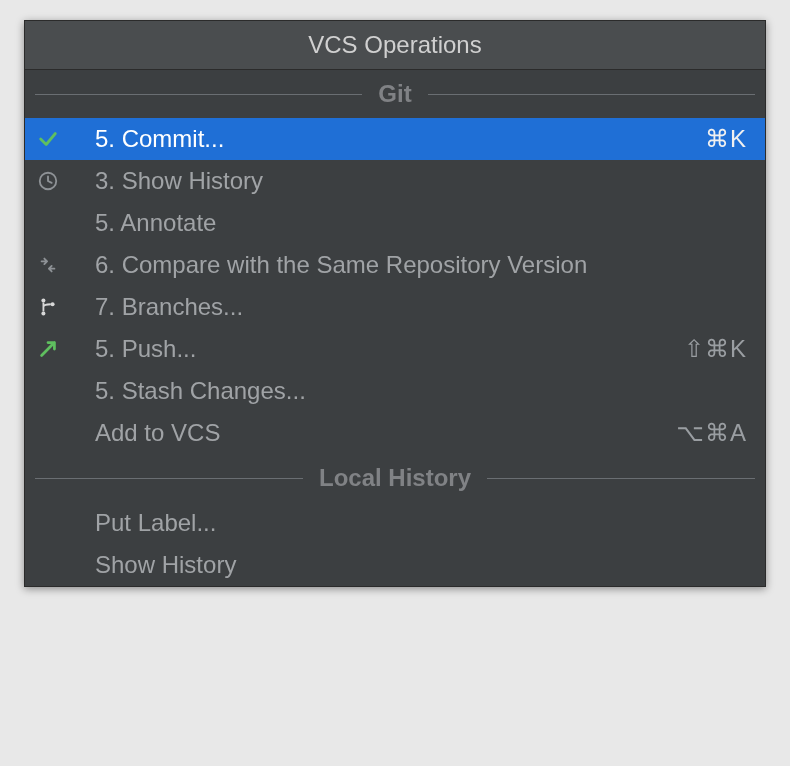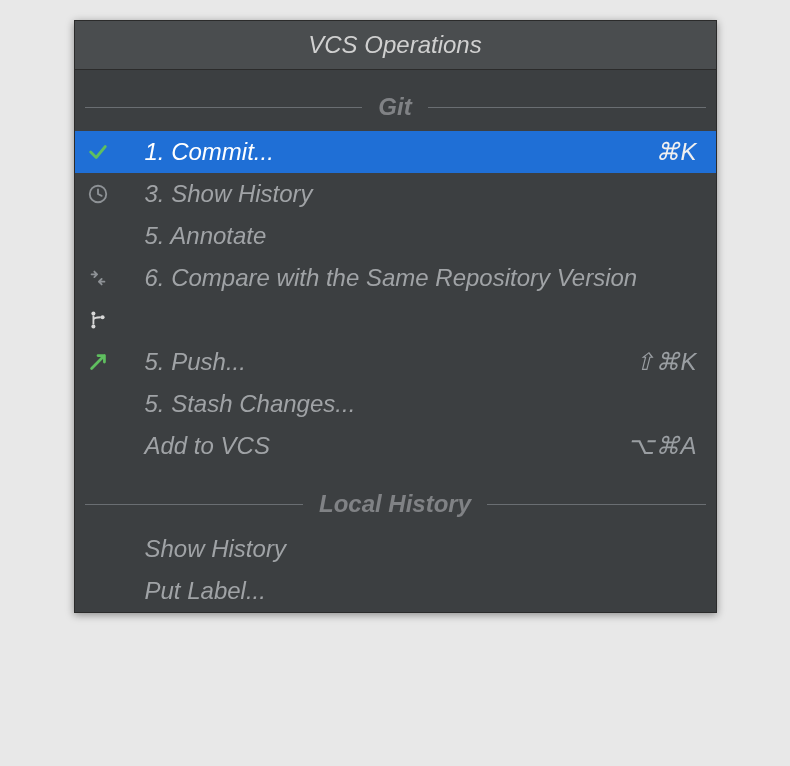--- a/index.html
+++ b/index.html
@@ -5,43 +5,42 @@
   * { box-sizing: border-box; margin: 0; padding: 0; }
   body {
     background: #e8e8e8;
     font-family: -apple-system, "Helvetica Neue", Arial, sans-serif;
     display: flex;
     justify-content: center;
     align-items: flex-start;
     padding: 20px;
   }
   .popup {
-    width: 643px;
+    width: 742px;
     background: #3c3f41;
     border: 1px solid #2b2b2b;
     box-shadow: 0 2px 8px rgba(0,0,0,0.4);
     color: #bbbbbb;
     font-size: 24px;
-    font-style: italic;
   }
   .title-bar {
     background: #4a4d4f;
     border-bottom: 1px solid #2b2b2b;
     text-align: center;
     padding: 10px 0;
     color: #d0d0d0;
     font-size: 24px;
   }
   .section-header {
     position: relative;
     display: flex;
     align-items: center;
     justify-content: center;
     padding: 10px 0;
-    margin-top: 13px;
+    margin-top: 0;
   }
   .section-header::before,
   .section-header::after {
     content: "";
     flex: 1;
     height: 1px;
     background: #6a6e72;
     margin: 0 10px;
   }
   .section-header span {
@@ -94,21 +93,21 @@
   <div class="section-header">
     <span>Git</span>
   </div>
 
   <div class="menu-item selected">
     <span class="icon-slot">
       <svg viewBox="0 0 24 24">
           <path d="M4 12 L10 18 L20 6" stroke="#5fbf5f" stroke-width="3" fill="none" stroke-linecap="round" stroke-linejoin="round"></path>
         </svg>
     </span>
-    <span class="label">1. Commit...</span>
+    <span class="label">5. Commit...</span>
     <span class="spacer"></span>
     <span class="kbd">⌘K</span>
   </div>
 
 
 
   <div class="menu-item">
     <span class="icon-slot">
       <svg viewBox="0 0 24 24">
           <circle cx="12" cy="12" r="9" stroke="#8e9296" stroke-width="2" fill="none"></circle>
@@ -141,20 +140,21 @@
 
   <div class="menu-item">
     <span class="icon-slot">
       <svg viewBox="0 0 24 24">
           <circle cx="7" cy="5" r="2.2" fill="#d8d8d8"></circle>
           <circle cx="7" cy="19" r="2.2" fill="#d8d8d8"></circle>
           <circle cx="17" cy="9" r="2.2" fill="#d8d8d8"></circle>
           <path d="M7 7 V17 M7 12 C7 9 12 9 15 9" stroke="#d8d8d8" stroke-width="2" fill="none"></path>
         </svg>
     </span>
+    <span class="label">7. Branches...</span>
     <span class="spacer"></span>
     <span class="kbd"></span>
   </div>
 
   <div class="menu-item">
     <span class="icon-slot">
       <svg viewBox="0 0 24 24">
           <path d="M5 19 L19 5 M12 5 H19 V12" stroke="#5fbf5f" stroke-width="3" fill="none" stroke-linecap="round" stroke-linejoin="round"></path>
         </svg>
     </span>
@@ -177,25 +177,25 @@
     <span class="spacer"></span>
     <span class="kbd">⌥⌘A</span>
   </div>
 
   <div class="section-header">
     <span>Local History</span>
   </div>
 
   <div class="menu-item">
     <span class="icon-slot"></span>
+    <span class="label">Put Label...</span>
+    <span class="spacer"></span>
+    <span class="kbd"></span>
+  </div>
+
+  <div class="menu-item">
+    <span class="icon-slot"></span>
     <span class="label">Show History</span>
     <span class="spacer"></span>
     <span class="kbd"></span>
   </div>
 
-  <div class="menu-item">
-    <span class="icon-slot"></span>
-    <span class="label">Put Label...</span>
-    <span class="spacer"></span>
-    <span class="kbd"></span>
-  </div>
-
 </div>
 
 </body></html>

